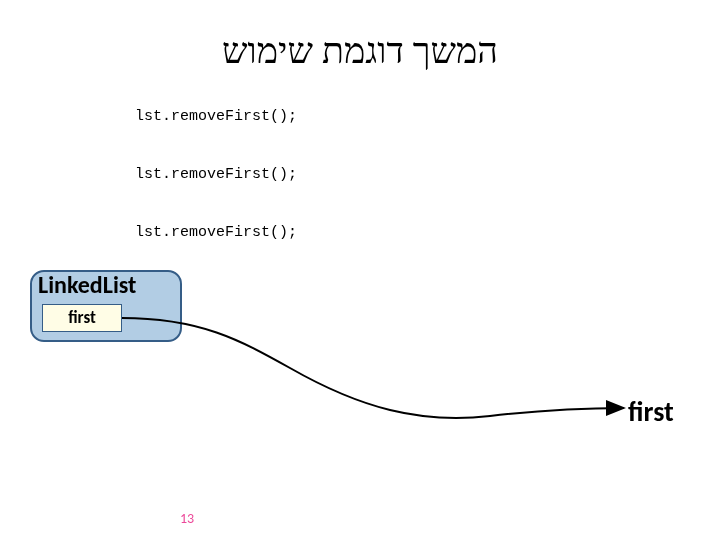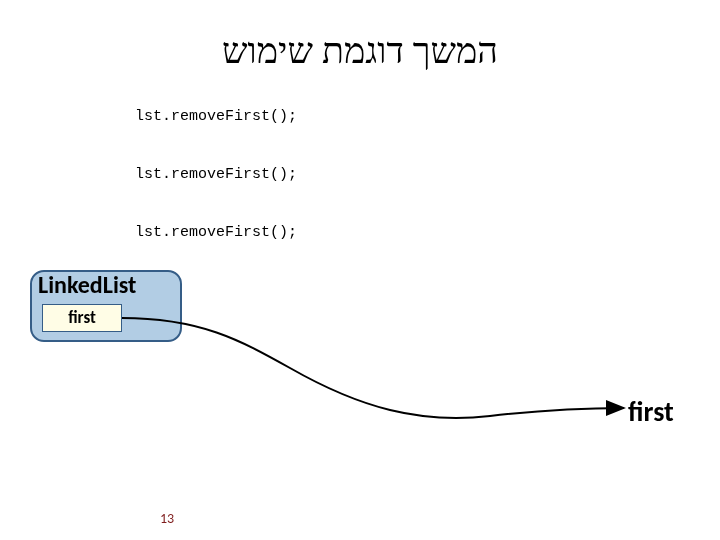--- a/index.html
+++ b/index.html
@@ -69,25 +69,25 @@
     position: absolute;
     left: 628px;
     top: 394px;
     font-family: Calibri, Arial, sans-serif;
     font-size: 28px;
     font-weight: bold;
   }
 
   .pagenum {
     position: absolute;
-    left: 160px;
+    left: 180px;
     top: 510px;
     font-family: Calibri, Arial, sans-serif;
     font-size: 14px;
-    color: #7f1d1d;
+    color: #ec4899;
   }
 
   svg.connector {
     position: absolute;
     left: 0;
     top: 0;
     width: 720px;
     height: 540px;
     pointer-events: none;
   }

